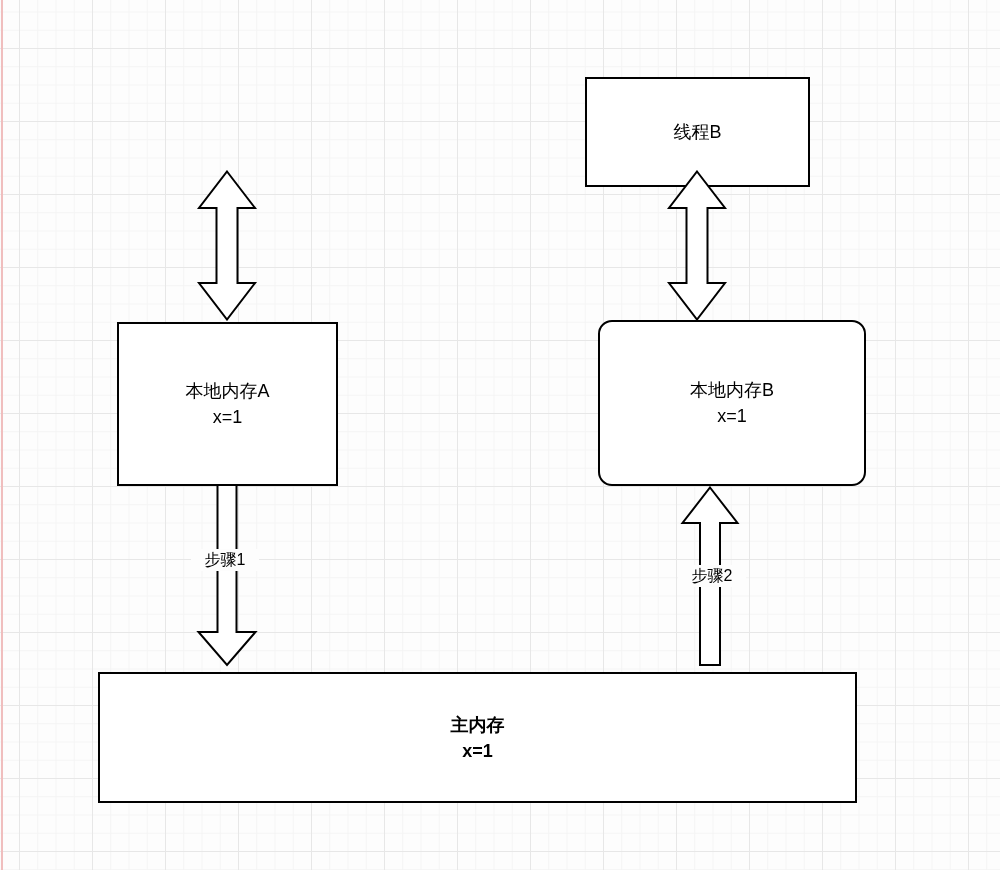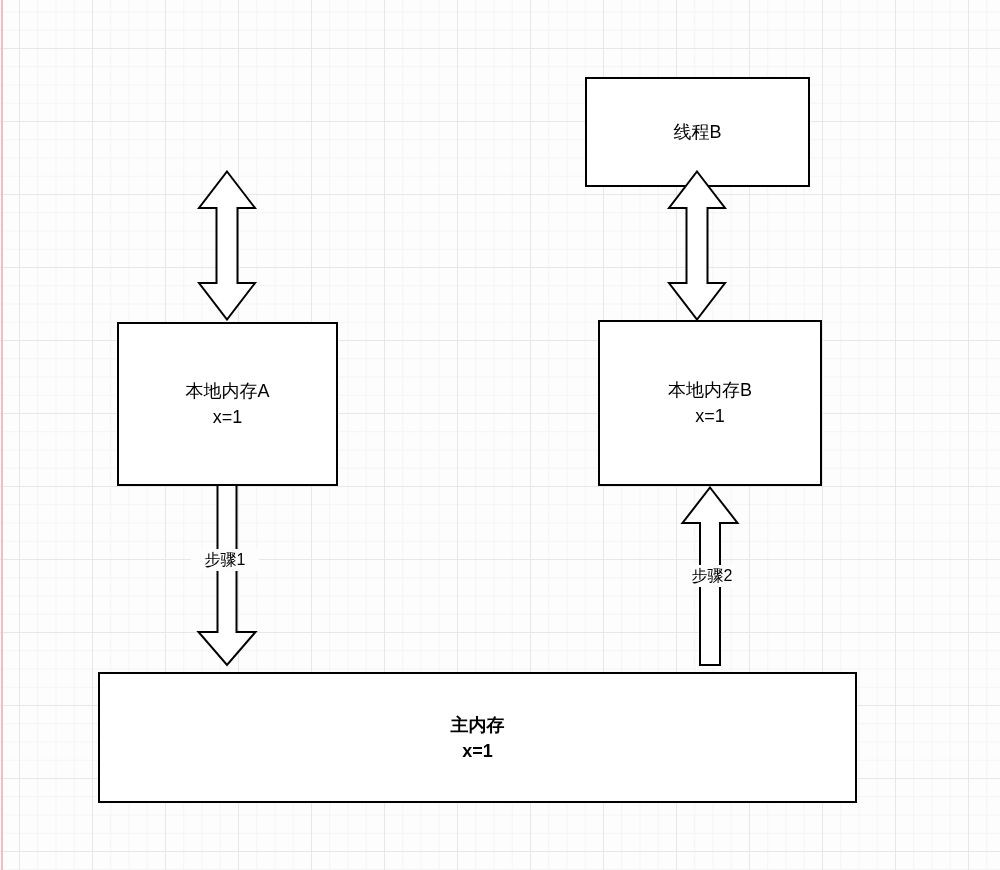--- a/index.html
+++ b/index.html
@@ -47,21 +47,21 @@
     align-items: center;
     justify-content: center;
     text-align: center;
     font-size: 18px;
     line-height: 26px;
     z-index: 2;
   }
   .node-thread-a { left: 117px; top:  60px; width: 222px; height: 110px; }
   .node-thread-b { left: 585px; top:  52px; width: 225px; height: 110px; margin-top: 25px; }
   .node-local-a  { left: 117px; top: 322px; width: 221px; height: 164px; }
-  .node-local-b  { left: 598px; top: 320px; width: 224px; height: 166px; }
+  .node-local-b  { left: 598px; top: 320px; width: 268px; height: 166px; border-radius: 14px; }
   .node-main     { left:  98px; top: 672px; width: 759px; height: 131px; font-weight: bold; }
   .edge-svg { position: absolute; z-index: 2; }
   .edge-double-a { left: 196px; top: 170px; }
   .edge-double-b { left: 666px; top: 170px; }
   .edge-step1    { left: 196px; top: 486px; }
   .edge-step2    { left: 679px; top: 486px; }
   .edge-shape {
     fill: var(--shape-fill);
     stroke: var(--shape-stroke);
     stroke-width: 2;

